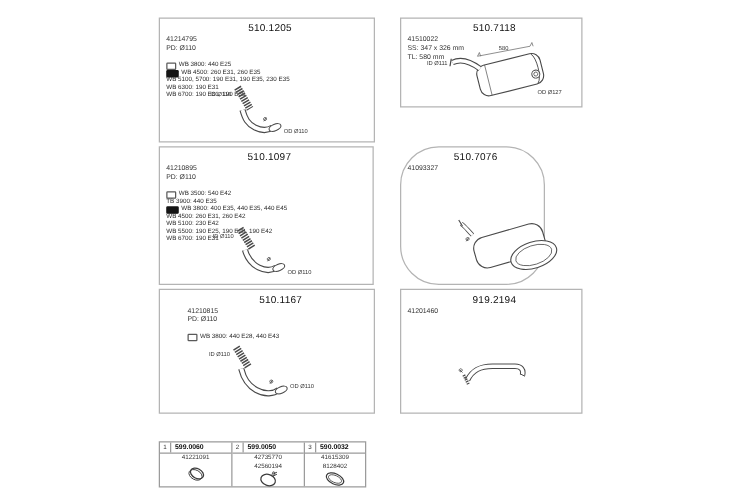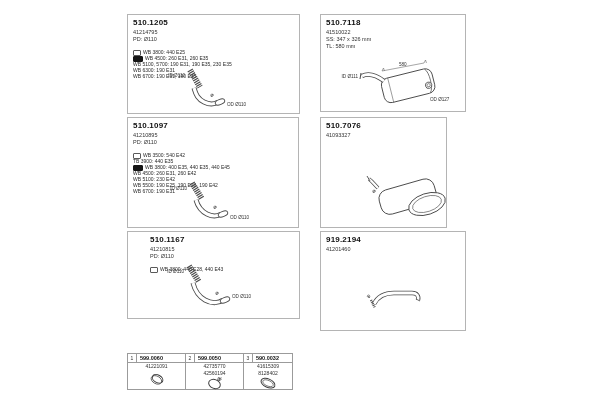--- a/index.html
+++ b/index.html
@@ -3,25 +3,25 @@
 <meta charset="utf-8">
 <style>
   html,body{margin:0;padding:0;}
   body{
     width:600px;height:400px;position:relative;background:#ffffff;
     font-family:"Liberation Sans", sans-serif;color:#222;overflow:hidden;
   }
   .panel{position:absolute;border:1px solid #b4b4b4;background:#fff;box-sizing:border-box;}
   .p1{left:127px;top:14px;width:173px;height:100px;}
   .p2{left:127px;top:117px;width:172px;height:111px;}
-  .p3{left:127px;top:231px;width:173px;height:88px;padding-left:17px;}
-  .p4{left:320px;top:14px;width:146px;height:98px;}
-  .p5{left:320px;top:117px;width:127px;height:111px;}
+  .p3{left:127px;top:231px;width:173px;height:100px;padding-left:17px;}
+  .p4{left:320px;top:14px;width:146px;height:72px;}
+  .p5{left:320px;top:117px;width:116px;height:111px;border-radius:31px;}
   .p6{left:320px;top:231px;width:146px;height:100px;}
-  .title{font-size:8px;font-weight:bold;color:#101010;margin:3px 0 0 5px;letter-spacing:.2px;}
+  .title{font-size:8px;font-weight:normal;color:#101010;margin:3px 0 0 5px;letter-spacing:.2px;text-align:center;}
   .oe{font-size:5.5px;color:#333;margin:2px 0 0 5px;}
   .spec{font-size:5.5px;color:#333;margin:1px 0 0 5px;}
   .apps{margin:8px 0 0 5px;}
   .app{font-size:5px;line-height:5.9px;white-space:nowrap;color:#2a2a2a;display:flex;align-items:center;gap:2px;}
   .veh{display:inline-block;width:6px;height:3.5px;border:1px solid #5a5a5a;border-radius:1px;flex:0 0 auto;}
   .veh.solid{background:#151515;border-color:#151515;width:8px;height:4.5px;}
   .diagram{position:absolute;}
   svg{display:block;}
   svg text{font-family:"Liberation Sans", sans-serif;font-size:4.6px;fill:#333;}
   .tbl{position:absolute;left:127px;top:353px;width:166px;height:37px;border:1px solid #9b9b9b;display:flex;box-sizing:border-box;background:#fff;}

